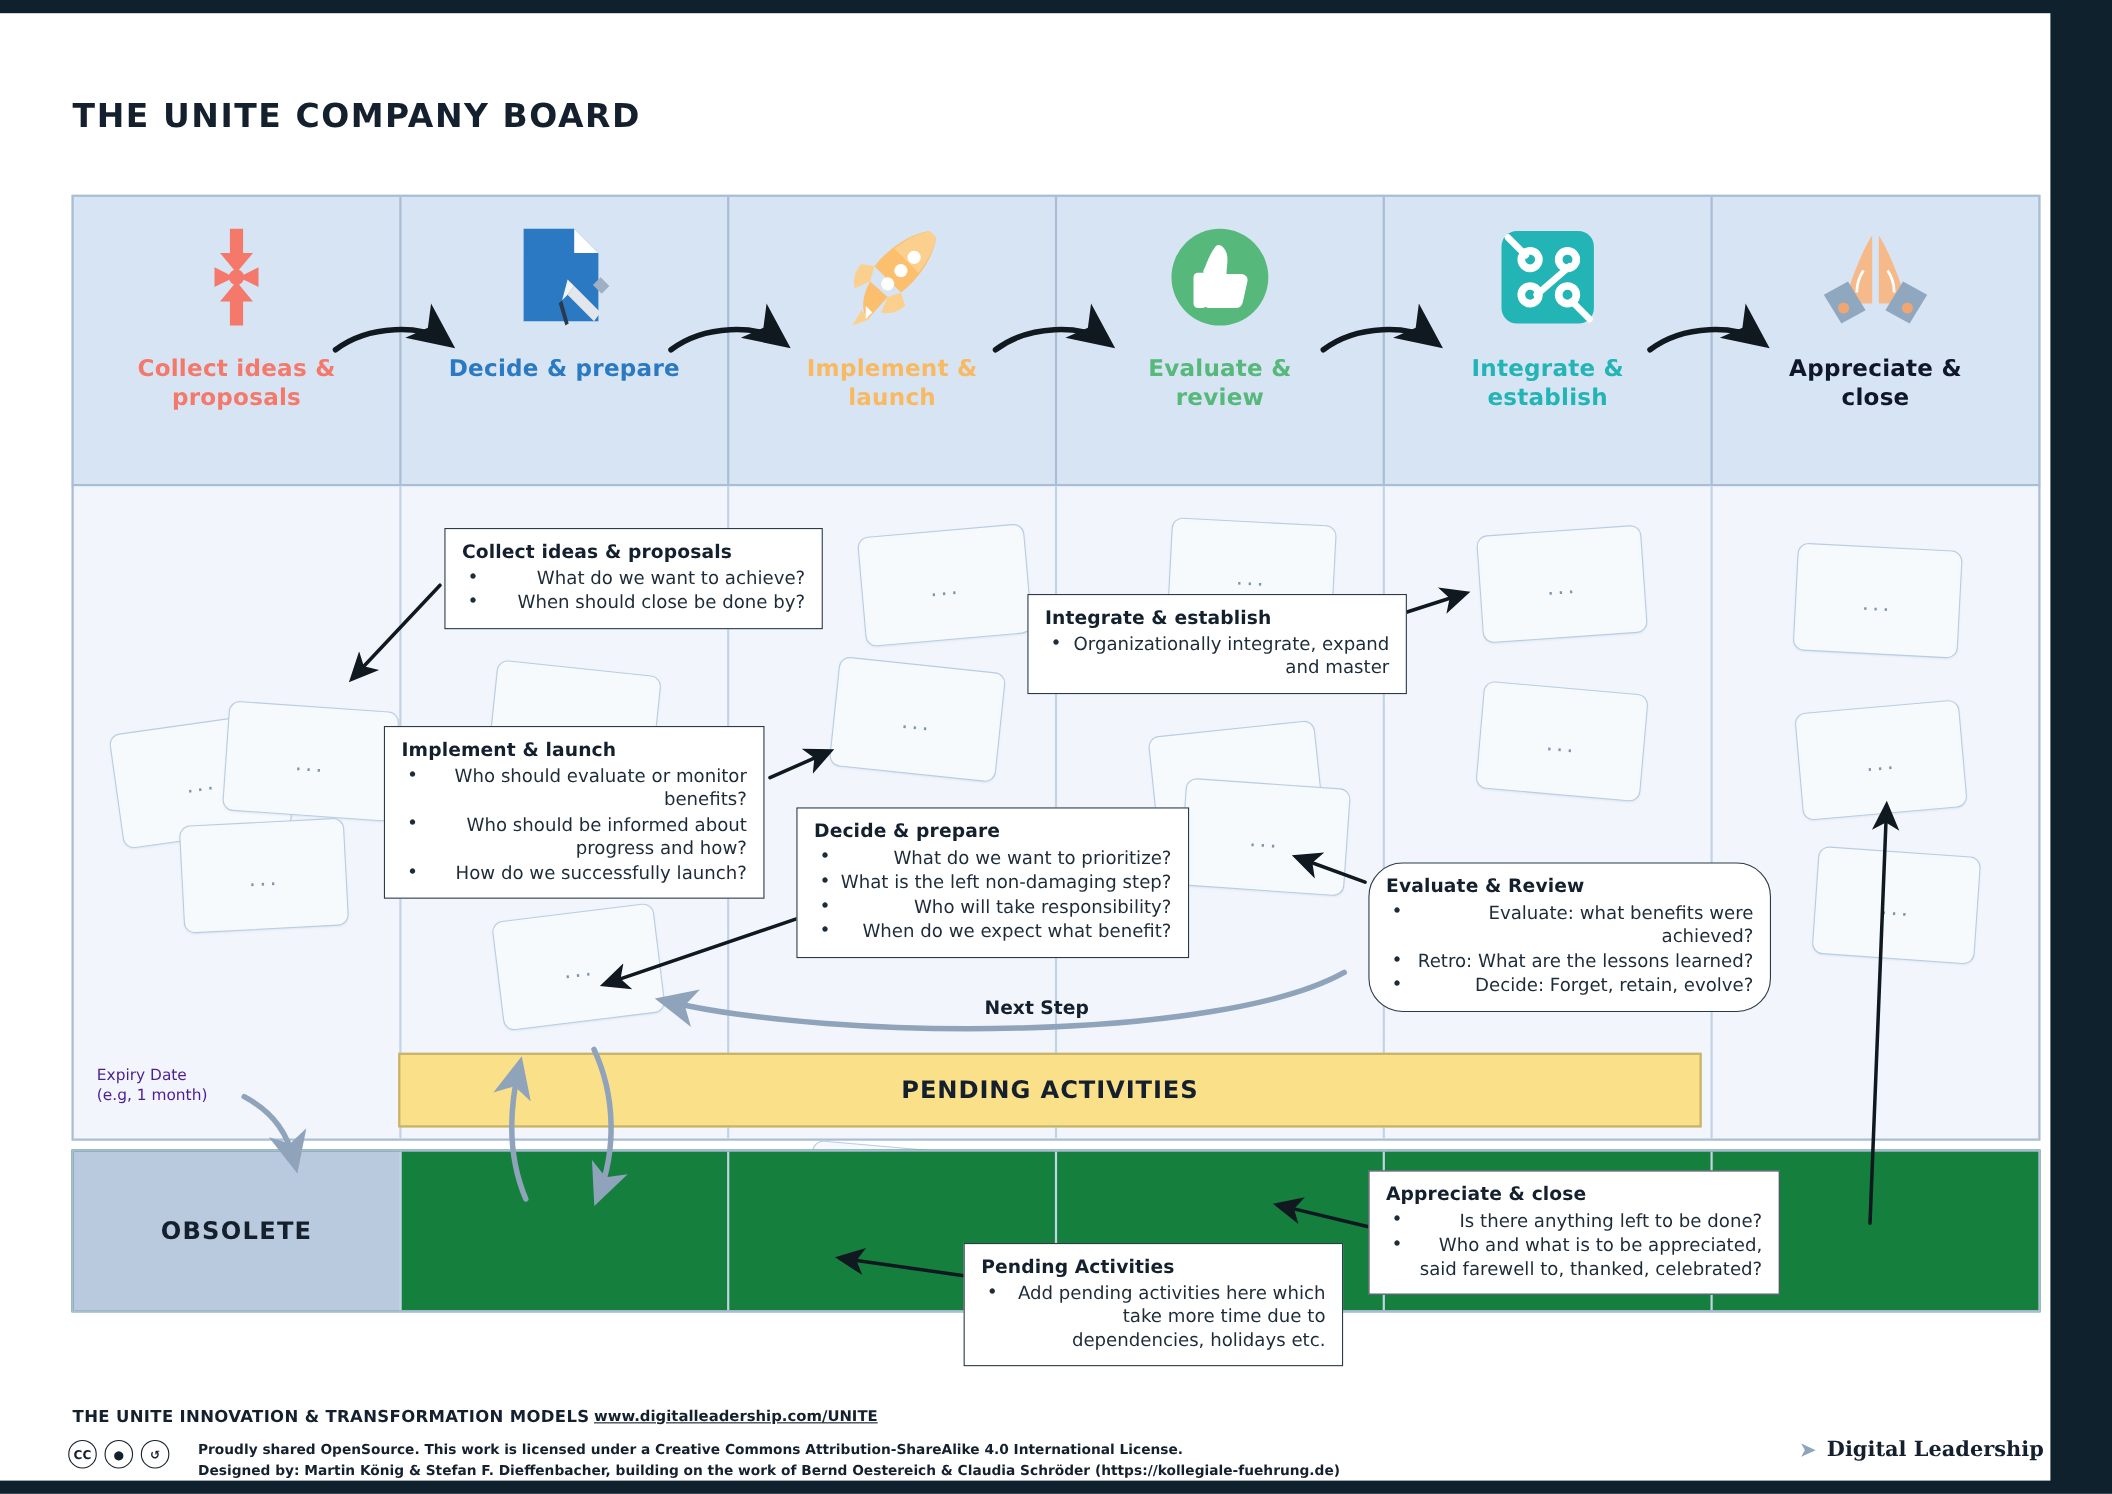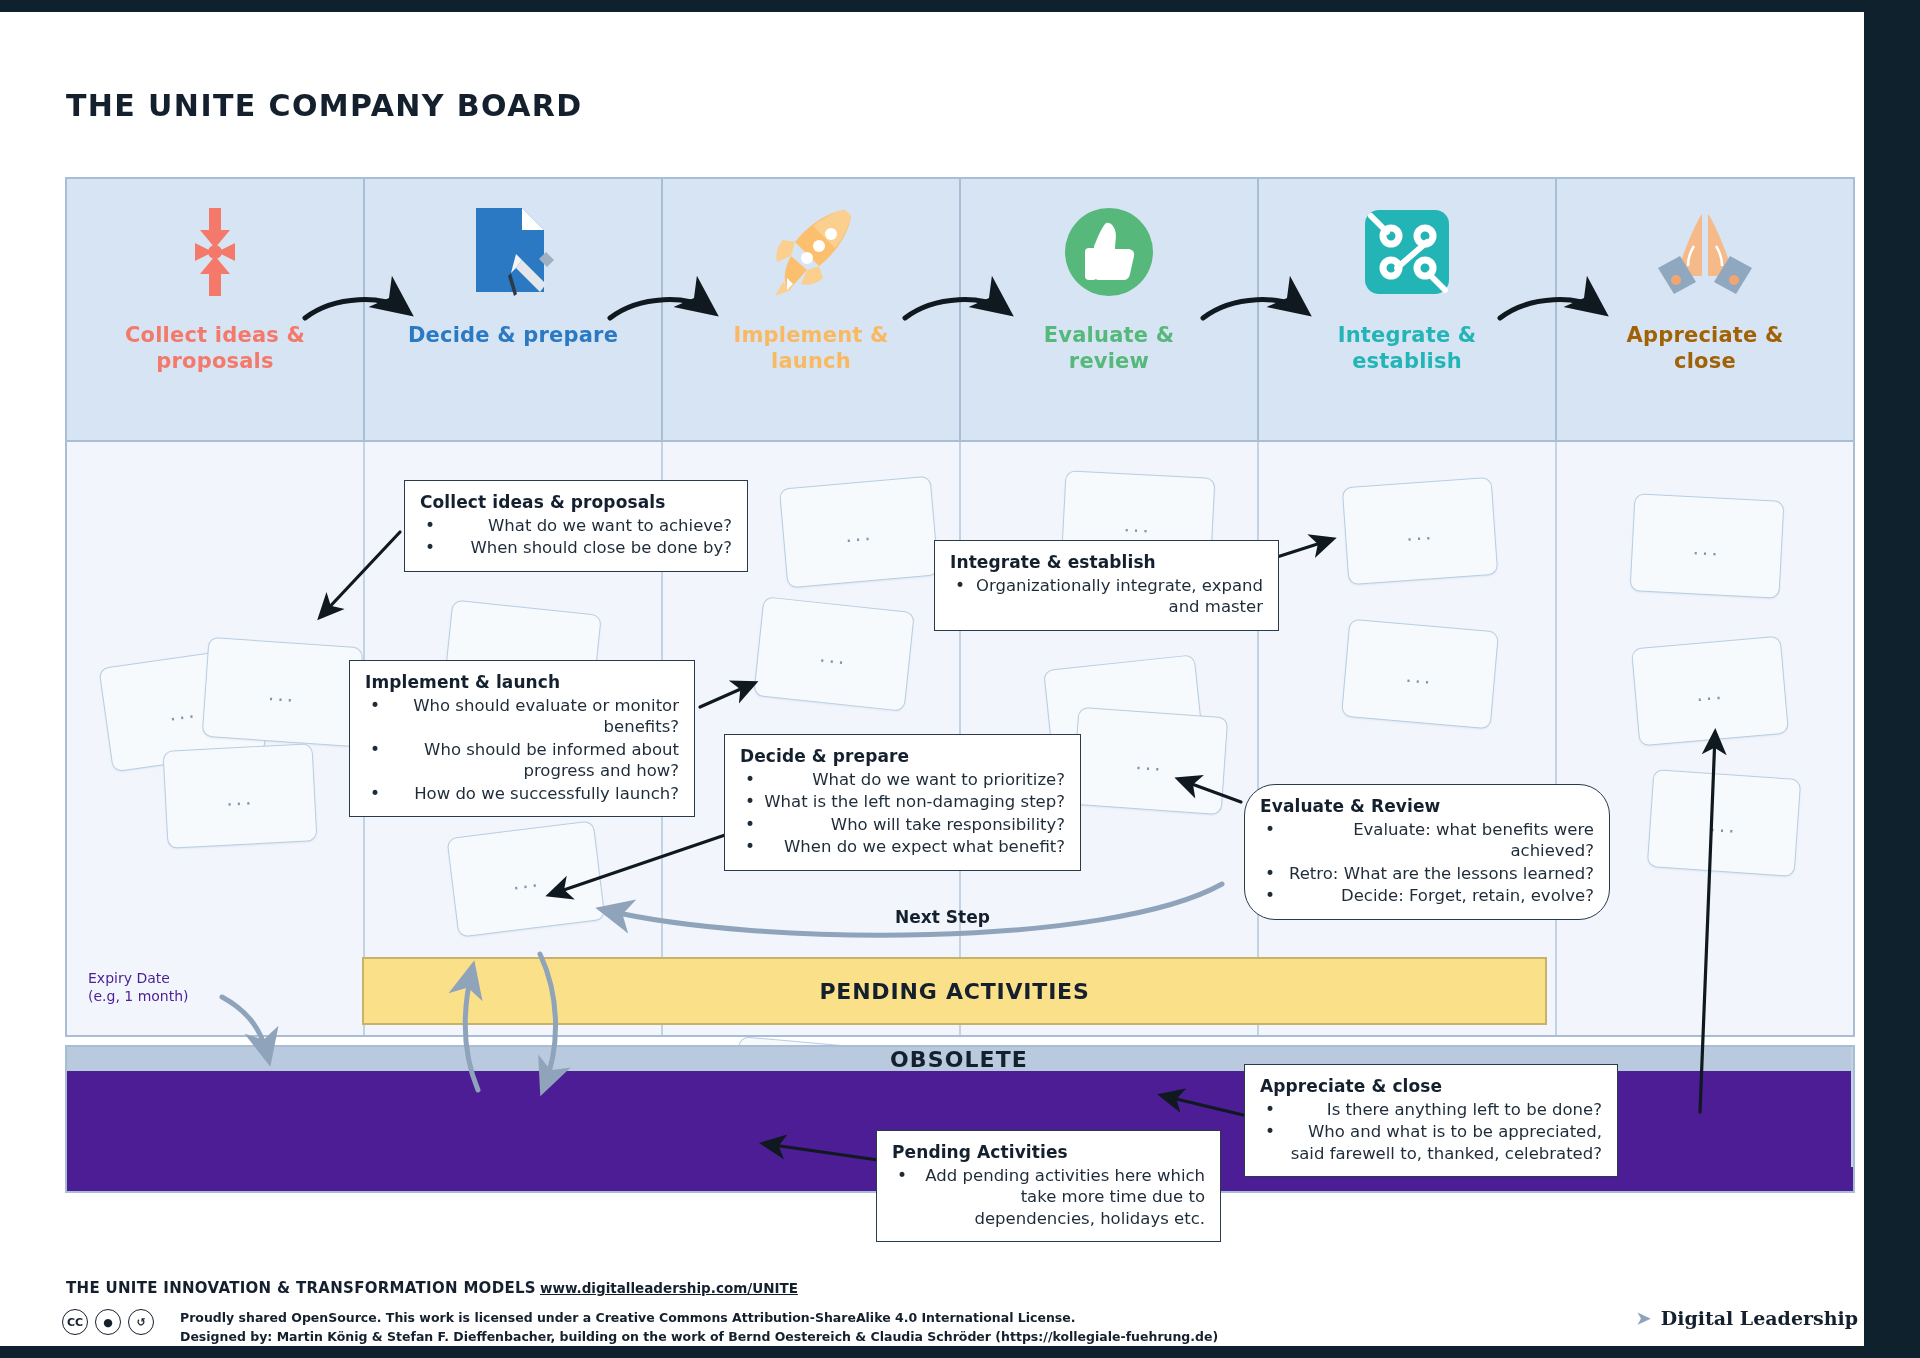--- a/index.html
+++ b/index.html
@@ -80,22 +80,21 @@
   }
   .body-cell:last-child { border-right: none; }
 
   
   #obsolete-row {
     position: absolute;
     left: 65px; top: 1033px;
     width: 1790px; height: 148px;
     display: flex;
     border: 2px solid #a9bdd4;
-    background: #4c1d95;
-    flex-direction: column;
+    background: #15803d;
   }
   #obsolete-row .body-cell:first-child { background: #b9cade; }
   #obsolete-label {
     position: absolute;
     left: 0; top: 0; width: 100%; height: 100%;
     display: flex; align-items: center; justify-content: center;
     font-size: 22px; font-weight: bold; letter-spacing: 1.1px;
     color: #15202e;
   }
 
@@ -315,21 +314,21 @@
             <path d="M44 40 C40 46 38 54 38 60" stroke="#ffffff" stroke-width="2.5" fill="none"></path>
             <path d="M66 40 C70 46 72 54 72 60" stroke="#ffffff" stroke-width="2.5" fill="none"></path>
             <g fill="#8fa8c0">
               <path d="M30 50 L8 62 L24 88 L46 76 z"></path>
               <path d="M80 50 L102 62 L86 88 L64 76 z"></path>
             </g>
             <circle cx="26" cy="74" r="5" fill="#f1a671"></circle>
             <circle cx="84" cy="74" r="5" fill="#f1a671"></circle>
           </svg>
         </div>
-        <div class="hdr-label" style="color:#a16207">Appreciate &amp;<br>close</div>
+        <div class="hdr-label" style="color:#0f172a">Appreciate &amp;<br>close</div>
       </div>
     </div>
 
     <div class="body-row">
       <div class="body-cell"></div>
       <div class="body-cell"></div>
       <div class="body-cell"></div>
       <div class="body-cell"></div>
       <div class="body-cell"></div>
       <div class="body-cell"></div>

